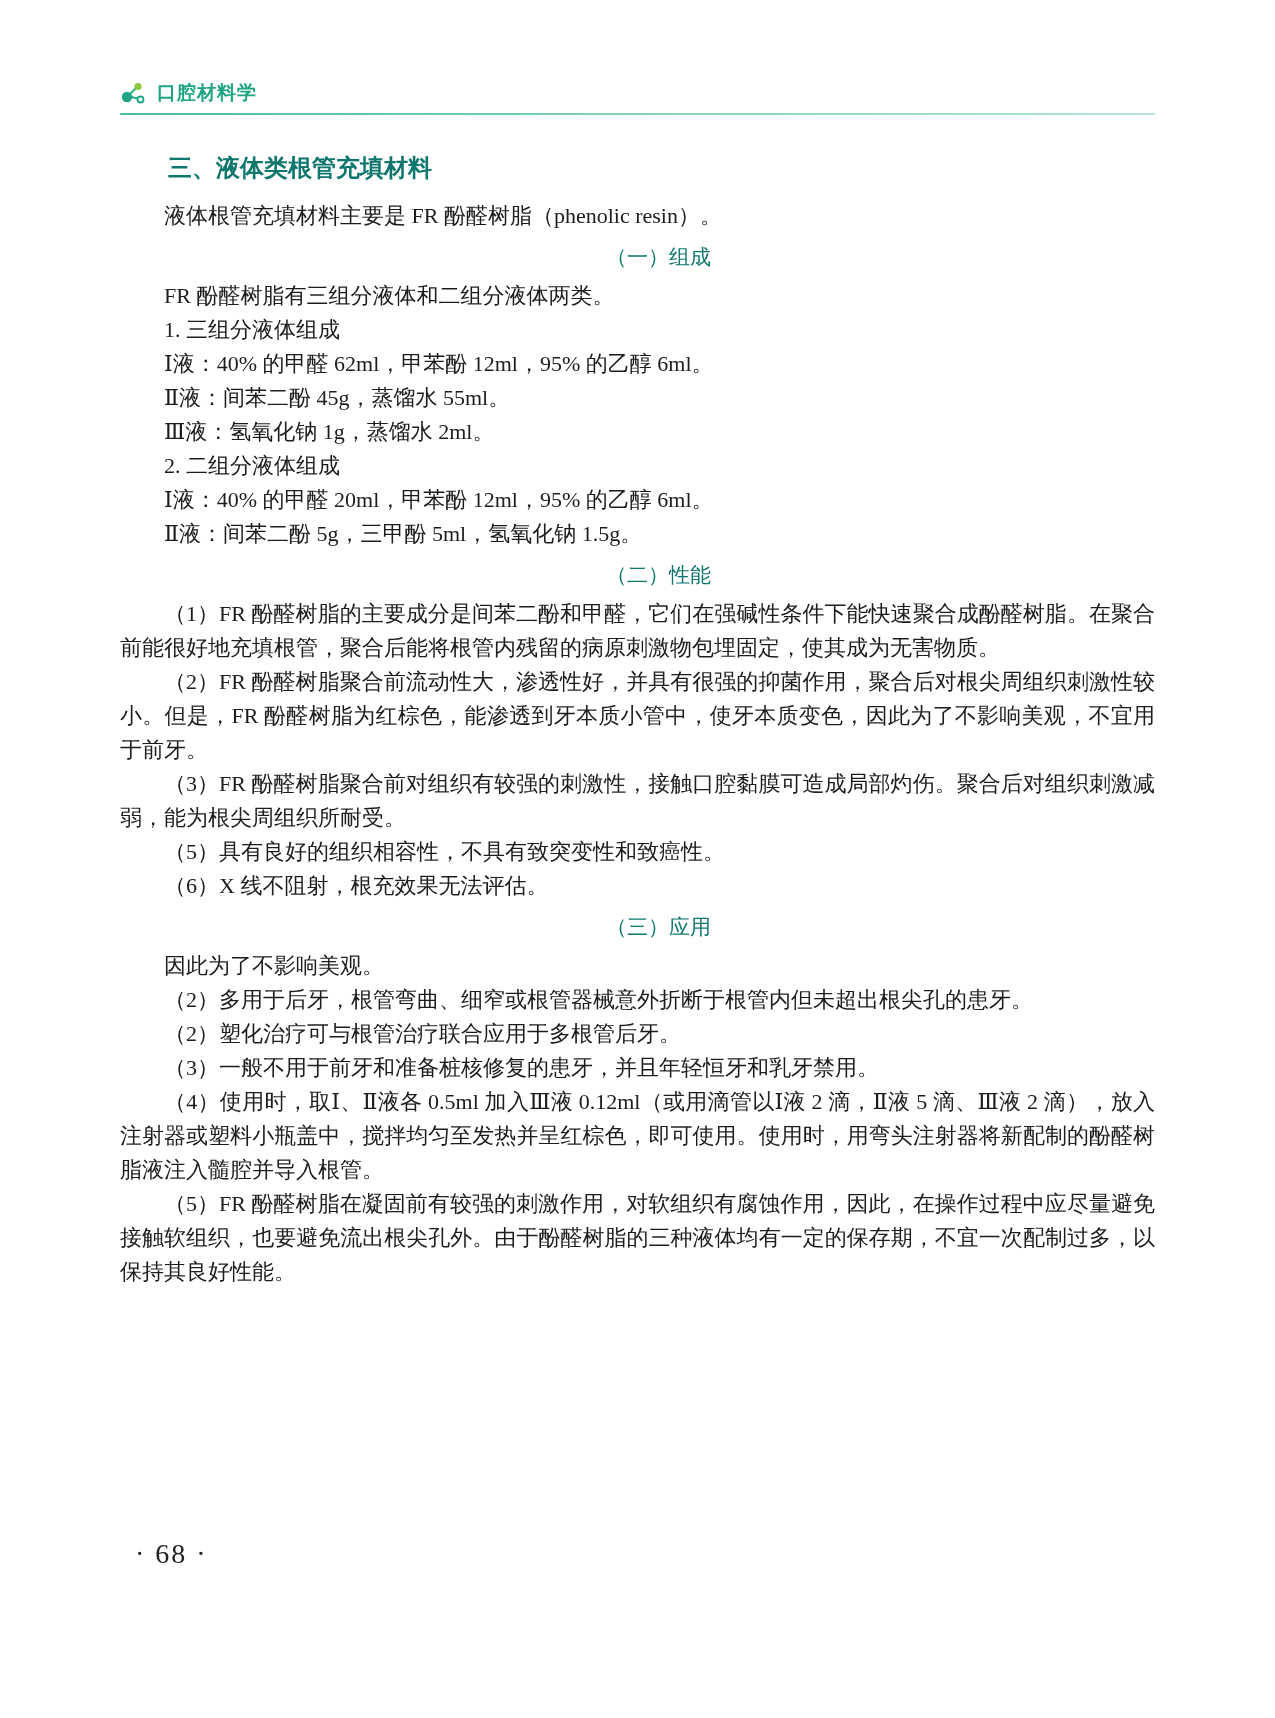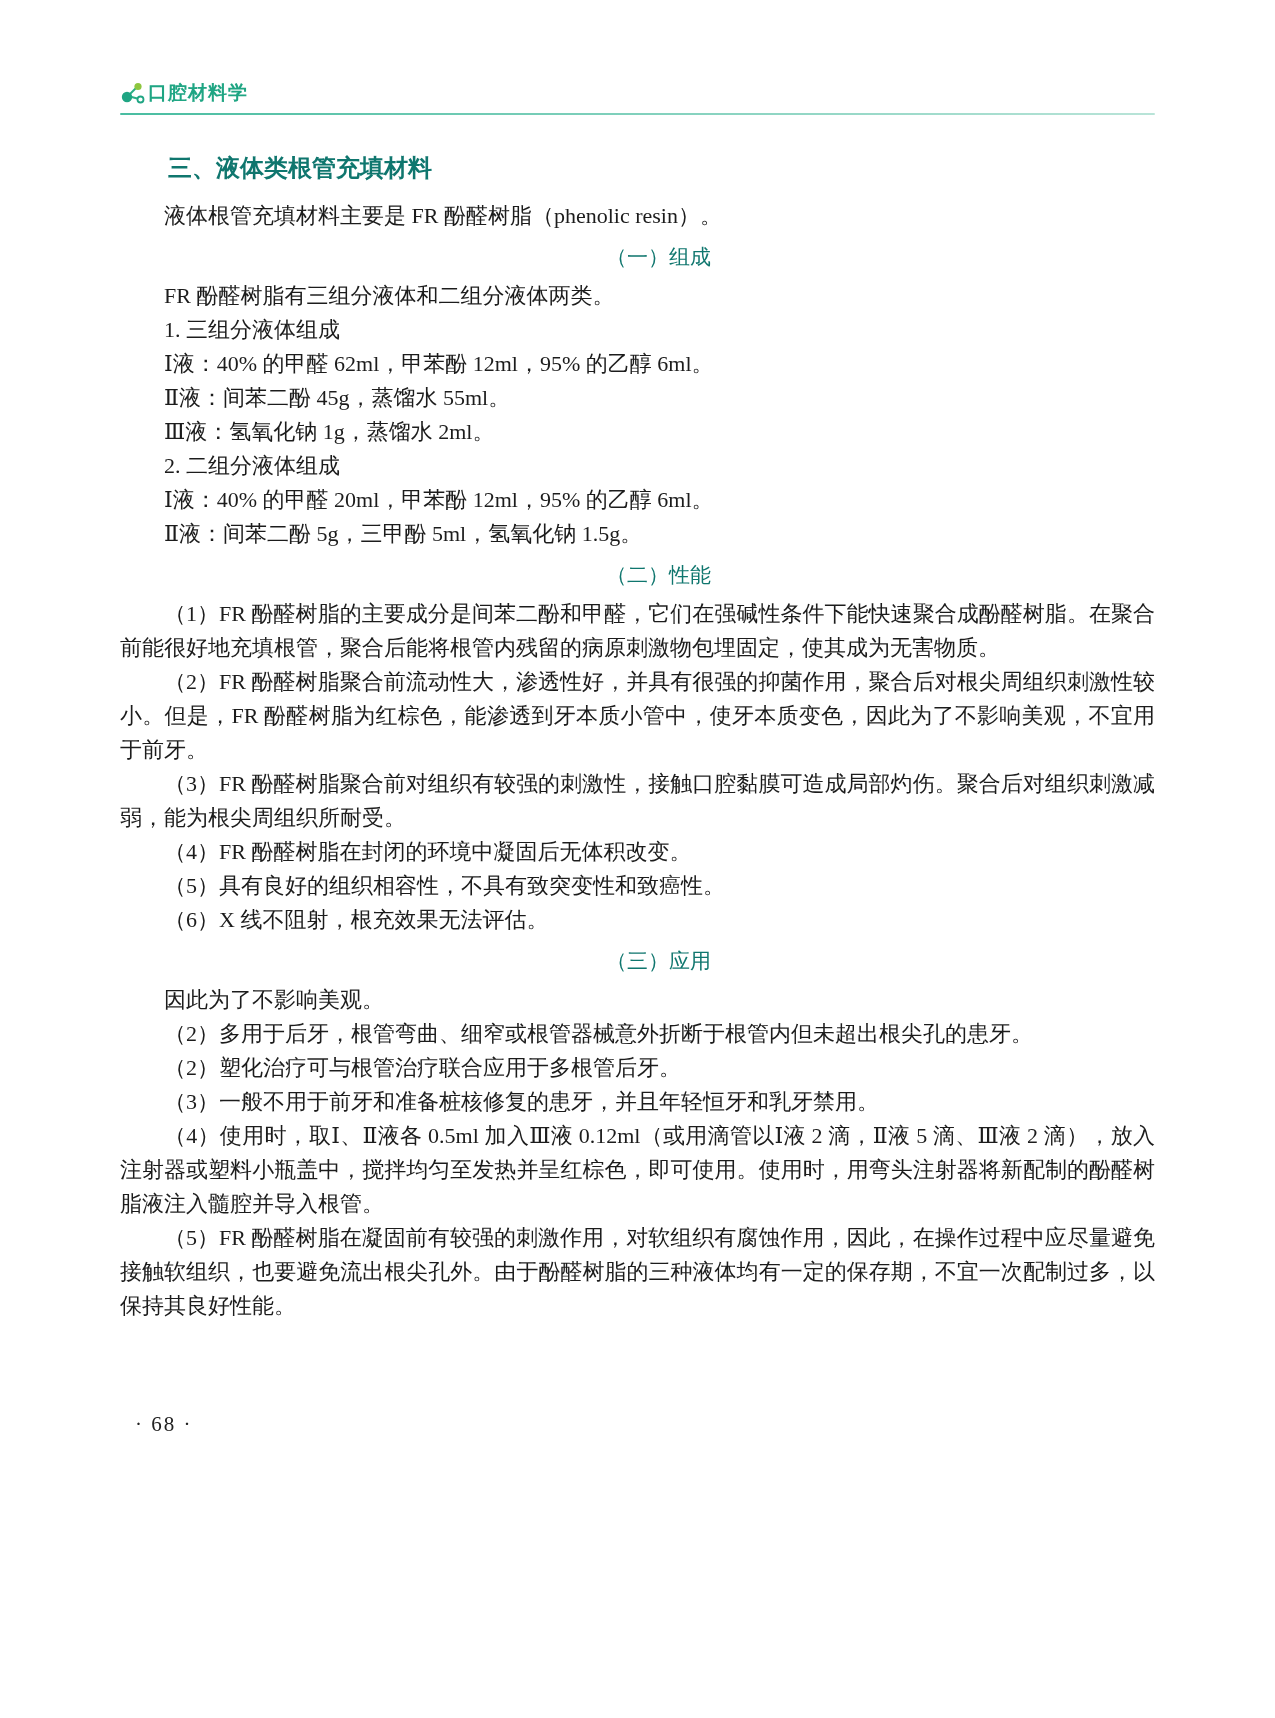--- a/index.html
+++ b/index.html
@@ -9,21 +9,21 @@
     margin:0 auto;
     background:#ffffff;
     box-sizing:border-box;
     padding:0 120px;
     font-family:"Liberation Serif","DejaVu Serif",serif;
     color:#1c1c1c;
     overflow:hidden;
   }
   
   .header { padding-top:80px; }
-  .header-row { display:flex; align-items:flex-end; gap:2px; }
+  .header-row { display:flex; align-items:flex-end; gap:11px; }
   .logo { width:26px; height:26px; flex:0 0 auto; }
   .header-title {
     font-family:"Liberation Sans","DejaVu Sans",sans-serif;
     font-weight:bold; font-size:19px; color:#1fa583; letter-spacing:1px;
   }
   .header-rule {
     margin-top:7px; height:2px;
     background:linear-gradient(to right,#49bda1,#b9e4d8);
     border-radius:1px;
   }
@@ -42,22 +42,22 @@
     text-indent:2em; margin:16px 0 14px 0 !important;
     text-align:left;
   }
   .h-pink {
     color:#0f766e; font-size:21px;
     text-indent:2em; margin:7px 0 5px 0 !important;
     text-align:center;
   }
   
   .footer {
-    position:absolute; left:135px; top:1412px;
-    font-size:21px; color:#222;
+    position:absolute; left:135px; top:1538px;
+    font-size:28px; color:#222;
     letter-spacing:2px;
     font-family:Liberation Serif, serif;
   }
 </style>
 </head>
 <body>
 
 <div class="page">
 
   <div class="header">
@@ -85,21 +85,20 @@
     <p class="indent">Ⅰ液：40% 的甲醛 62ml，甲苯酚 12ml，95% 的乙醇 6ml。</p>
     <p class="indent">Ⅱ液：间苯二酚 45g，蒸馏水 55ml。</p>
     <p class="indent">Ⅲ液：氢氧化钠 1g，蒸馏水 2ml。</p>
     <p class="indent">2. 二组分液体组成</p>
     <p class="indent">Ⅰ液：40% 的甲醛 20ml，甲苯酚 12ml，95% 的乙醇 6ml。</p>
     <p class="indent">Ⅱ液：间苯二酚 5g，三甲酚 5ml，氢氧化钠 1.5g。</p>
     <p class="h-pink">（二）性能</p>
     <p class="indent">（1）FR 酚醛树脂的主要成分是间苯二酚和甲醛，它们在强碱性条件下能快速聚合成酚醛树脂。在聚合前能很好地充填根管，聚合后能将根管内残留的病原刺激物包埋固定，使其成为无害物质。</p>
     <p class="indent">（2）FR 酚醛树脂聚合前流动性大，渗透性好，并具有很强的抑菌作用，聚合后对根尖周组织刺激性较小。但是，FR 酚醛树脂为红棕色，能渗透到牙本质小管中，使牙本质变色，因此为了不影响美观，不宜用于前牙。</p>
     <p class="indent">（3）FR 酚醛树脂聚合前对组织有较强的刺激性，接触口腔黏膜可造成局部灼伤。聚合后对组织刺激减弱，能为根尖周组织所耐受。</p>
-    <p class="indent">（4）FR 酚醛树脂在封闭的环境中凝固后无体积改变。</p>
     <p class="indent">（5）具有良好的组织相容性，不具有致突变性和致癌性。</p>
     <p class="indent">（6）X 线不阻射，根充效果无法评估。</p>
     <p class="h-pink">（三）应用</p>
     <p class="indent">因此为了不影响美观。</p>
     <p class="indent">（2）多用于后牙，根管弯曲、细窄或根管器械意外折断于根管内但未超出根尖孔的患牙。</p>
     <p class="indent">（2）塑化治疗可与根管治疗联合应用于多根管后牙。</p>
     <p class="indent">（3）一般不用于前牙和准备桩核修复的患牙，并且年轻恒牙和乳牙禁用。</p>
     <p class="indent">（4）使用时，取Ⅰ、Ⅱ液各 0.5ml 加入Ⅲ液 0.12ml（或用滴管以Ⅰ液 2 滴，Ⅱ液 5 滴、Ⅲ液 2 滴），放入注射器或塑料小瓶盖中，搅拌均匀至发热并呈红棕色，即可使用。使用时，用弯头注射器将新配制的酚醛树脂液注入髓腔并导入根管。</p>
     <p class="indent">（5）FR 酚醛树脂在凝固前有较强的刺激作用，对软组织有腐蚀作用，因此，在操作过程中应尽量避免接触软组织，也要避免流出根尖孔外。由于酚醛树脂的三种液体均有一定的保存期，不宜一次配制过多，以保持其良好性能。</p>
   </div>

